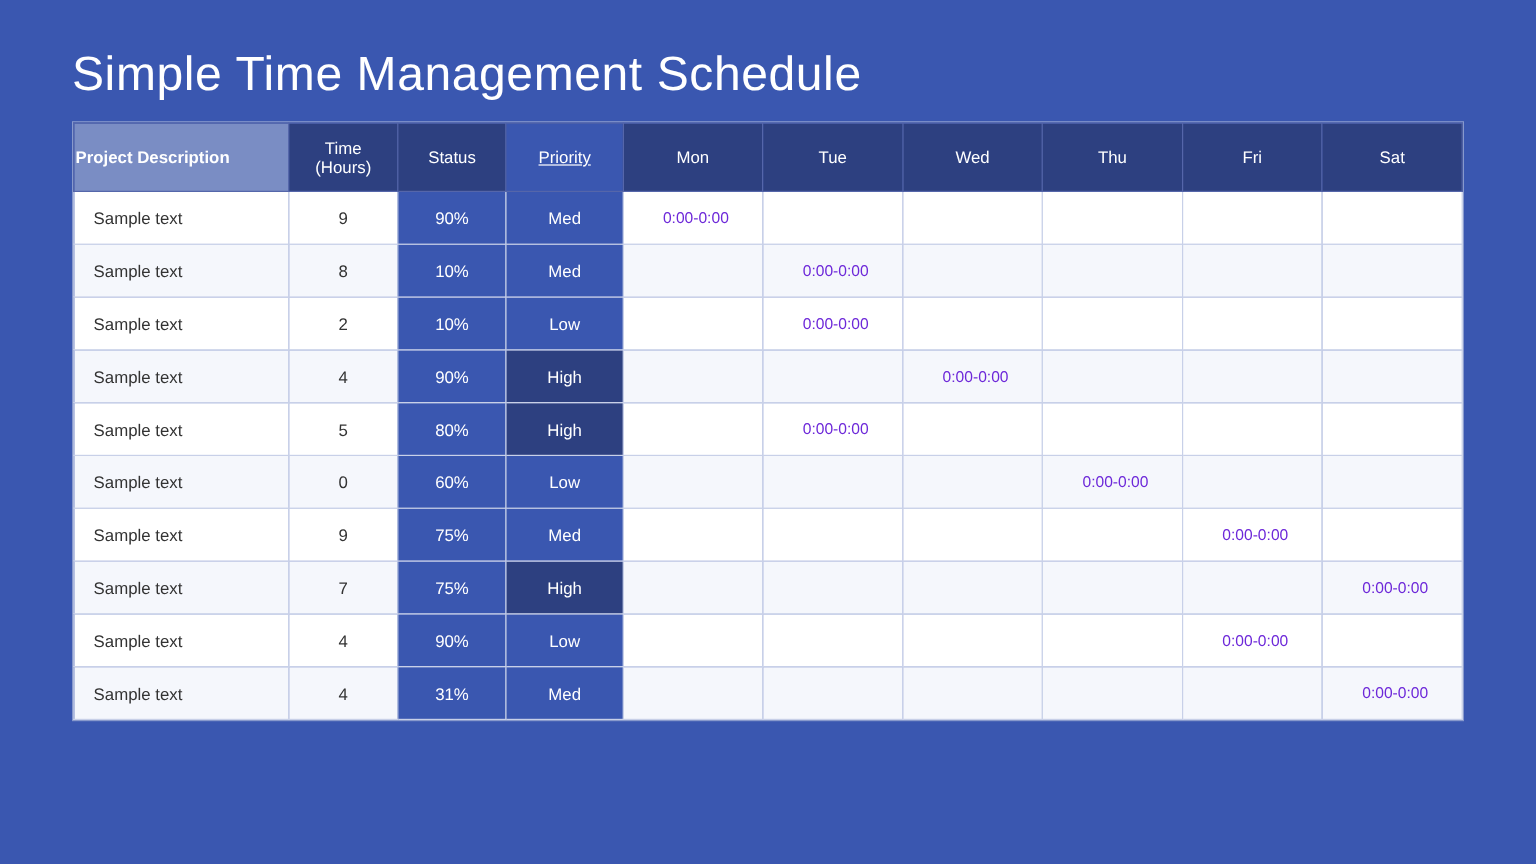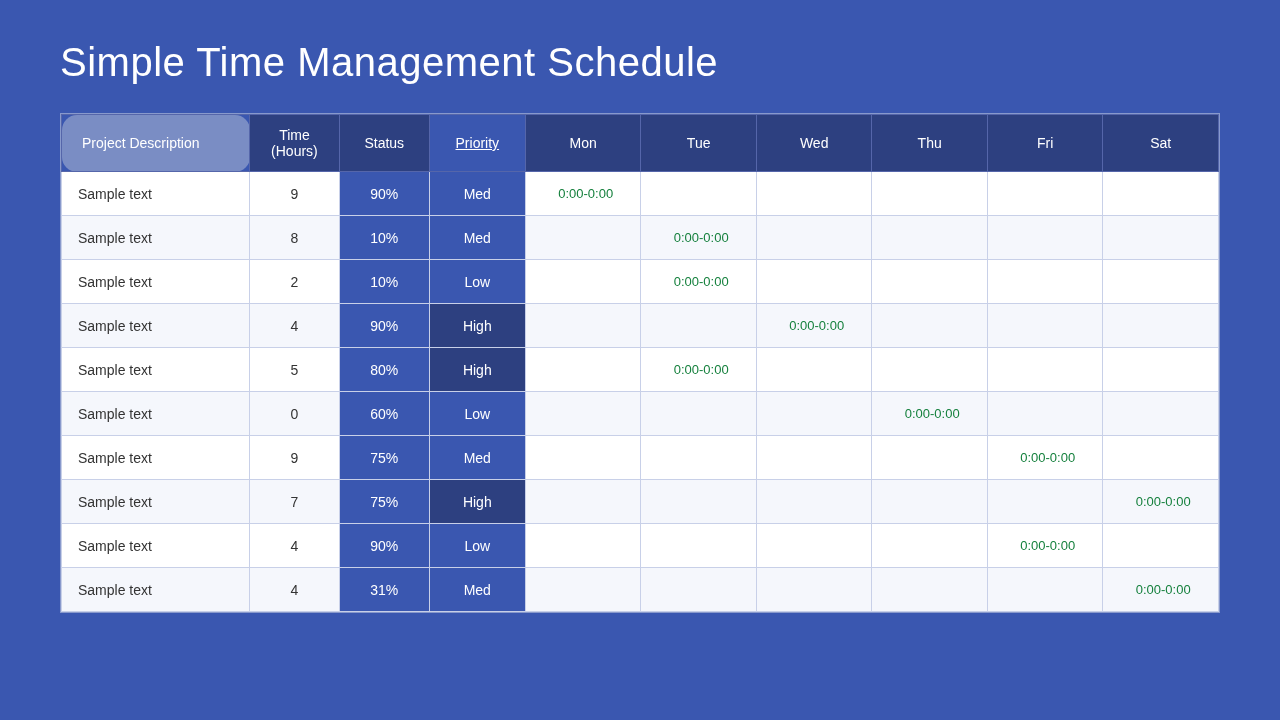--- a/index.html
+++ b/index.html
@@ -13,21 +13,21 @@
       flex-direction: column;
       align-items: flex-start;
       padding: 40px 60px;
       overflow: hidden;
     }
 
     #page-title {
       color: #ffffff;
       font-size: 40px;
       font-weight: 300;
-      margin-bottom: 28px;
+      margin-bottom: 16px;
       letter-spacing: 0.5px;
     }
 
     .table-wrapper {
       width: 100%;
       border-collapse: collapse;
       border: 1px solid #8899cc;
     }
 
     table {
@@ -41,23 +41,22 @@
       font-weight: 500;
       font-size: 14px;
       text-align: center;
       padding: 12px 8px;
       border: 1px solid #5566aa;
     }
 
     thead tr th.project-desc-header {
       background-color: #7a8dc4;
       text-align: left;
-      padding-left: 20px;
-      font-weight: 400;
-      border-radius: 15px;
+      padding-left: 1px;
+      font-weight: 700;
     }
 
     thead tr th.time-header {
       background-color: #2d4080;
       min-width: 70px;
     }
 
     thead tr th.status-header {
       background-color: #2d4080;
       min-width: 70px;
@@ -116,21 +115,21 @@
       margin-left: 12px;
     }
 
     .priority-cell-low {
       background-color: #3a57b0;
       color: #ffffff;
       font-weight: 500;
     }
 
     .time-cell {
-      color: #15803d;
+      color: #6d28d9;
       font-size: 13px;
       padding-left: 13px;
     }
   </style>
 </head>
 <body>
 
 <h1 id="page-title">Simple Time Management Schedule</h1>
 
 <div class="table-wrapper">

